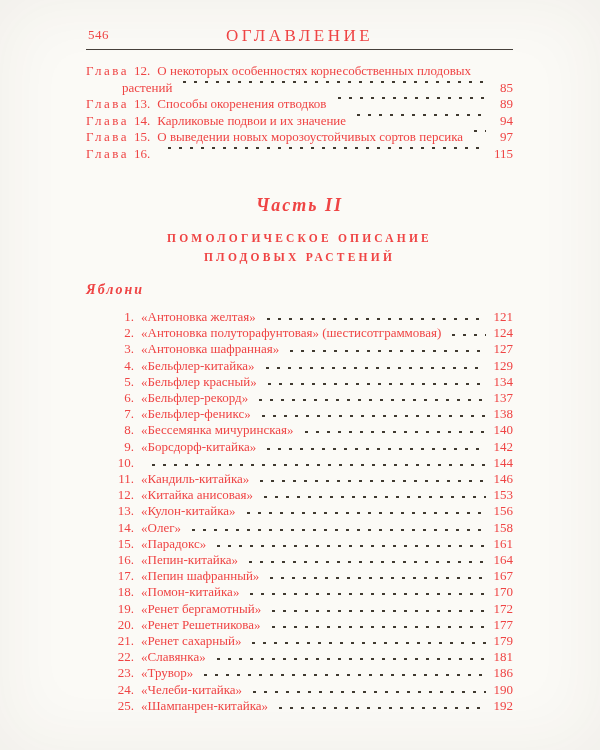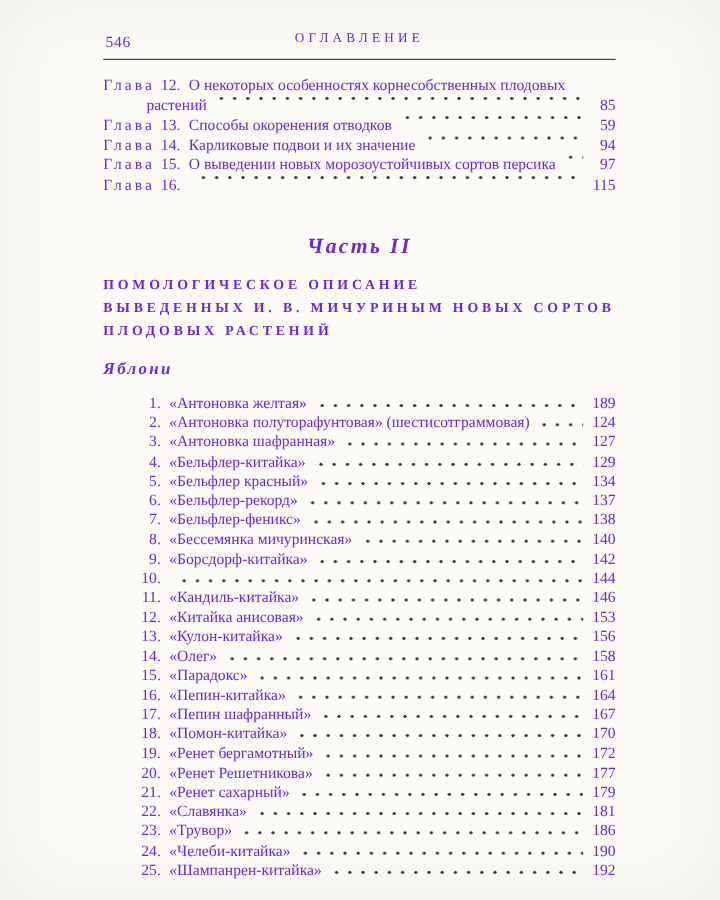--- a/index.html
+++ b/index.html
@@ -5,28 +5,28 @@
   html, body { margin: 0; padding: 0; background: #e9e7e2; }
   .page {
     position: relative;
     width: 600px;
     height: 750px;
     box-sizing: border-box;
     margin: 0 auto;
     padding: 26px 87px 0 86px;
     background: #fbfaf6;
     box-shadow: inset 0 0 70px rgba(60,50,30,0.06);
-    color: #6d28d9;
+    color: #ef4444;
     font-family: "Liberation Serif", "DejaVu Serif", serif;
     font-size: 13px;
     overflow: hidden;
   }
   .page-head { position: relative; height: 16px; }
   .folio { position: absolute; left: 2px; top: 1px; font-size: 13px; letter-spacing: 0.5px; }
-  .head-title { display: block; text-align: center; font-size: 11px; letter-spacing: 3.5px; }
+  .head-title { display: block; text-align: center; font-size: 17px; letter-spacing: 3.5px; }
   .rule { height: 1px; background: #46403a; margin-top: 7px; }
 
   .chapters { margin-top: 13px; }
   .crow { display: flex; align-items: center; line-height: 16.5px; }
   .crow[data-variant="cont"] { padding-left: 36px; }
   .glava { letter-spacing: 2.5px; margin-right: 5px; white-space: nowrap; }
   .cnum { margin-right: 7px; white-space: nowrap; }
   .ctext, .ititle { white-space: nowrap; }
   .crow .glava:empty, .crow .cnum:empty { display: none; }
 
@@ -46,20 +46,21 @@
   .part-title {
     margin-top: 33px;
     text-align: center;
     font-style: italic;
     font-weight: 700;
     font-size: 18px;
     letter-spacing: 2px;
   }
   .part-heading { margin-top: 13px; }
   .phl {
+    text-align: center;
     font-weight: 700;
     font-size: 11.5px;
     letter-spacing: 3.2px;
     line-height: 19px;
     white-space: nowrap;
   }
   .section-heading {
     margin-top: 15px;
     font-style: italic;
     font-weight: 700;
@@ -93,21 +94,21 @@
 
       <span class="ctext">растений</span>
       <span class="leader"></span>
       <span class="pg">85</span>
     </div>
       <div class="crow">
       <span class="glava">Глава</span>
       <span class="cnum">13.</span>
       <span class="ctext">Способы окоренения отводков</span>
       <span class="leader"></span>
-      <span class="pg">59</span>
+      <span class="pg">89</span>
     </div>
       <div class="crow">
       <span class="glava">Глава</span>
       <span class="cnum">14.</span>
       <span class="ctext">Карликовые подвои и их значение</span>
       <span class="leader"></span>
       <span class="pg">94</span>
     </div>
       <div class="crow">
       <span class="glava">Глава</span>
@@ -121,33 +122,32 @@
       <span class="cnum">16.</span>
       <span class="leader"></span>
       <span class="pg">115</span>
     </div>
     </section>
 
   <div class="part-title">Часть II</div>
 
   <div class="part-heading">
     <div class="phl">ПОМОЛОГИЧЕСКОЕ ОПИСАНИЕ</div>
-    <div class="phl">ВЫВЕДЕННЫХ И. В. МИЧУРИНЫМ НОВЫХ СОРТОВ</div>
     <div class="phl">ПЛОДОВЫХ РАСТЕНИЙ</div>
   </div>
 
   <div class="section-heading">Яблони</div>
 
   <section class="items">
 
   <div class="irow">
       <span class="inum">1.</span>
       <span class="ititle">«Антоновка желтая»</span>
       <span class="leader"></span>
-      <span class="pg">189</span>
+      <span class="pg">121</span>
     </div>
       <div class="irow">
       <span class="inum">2.</span>
       <span class="ititle">«Антоновка полуторафунтовая» (шестисотграммовая)</span>
       <span class="leader"></span>
       <span class="pg">124</span>
     </div>
       <div class="irow">
       <span class="inum">3.</span>
       <span class="ititle">«Антоновка шафранная»</span>

